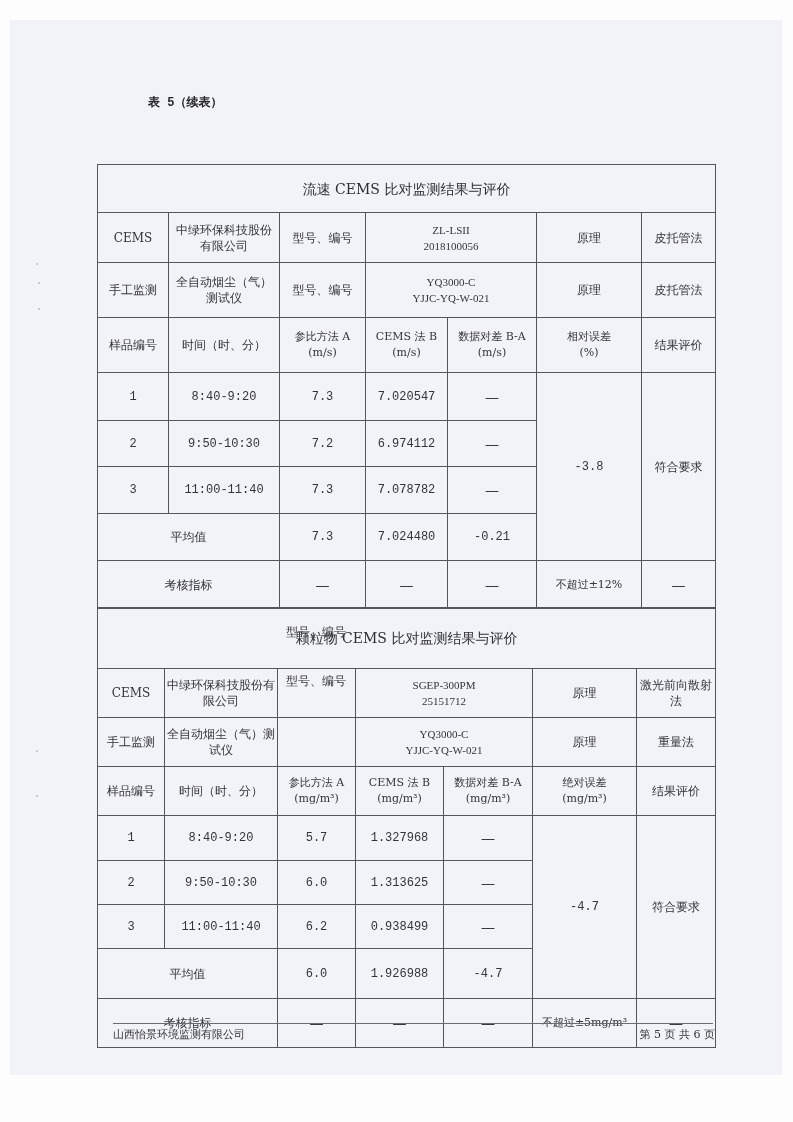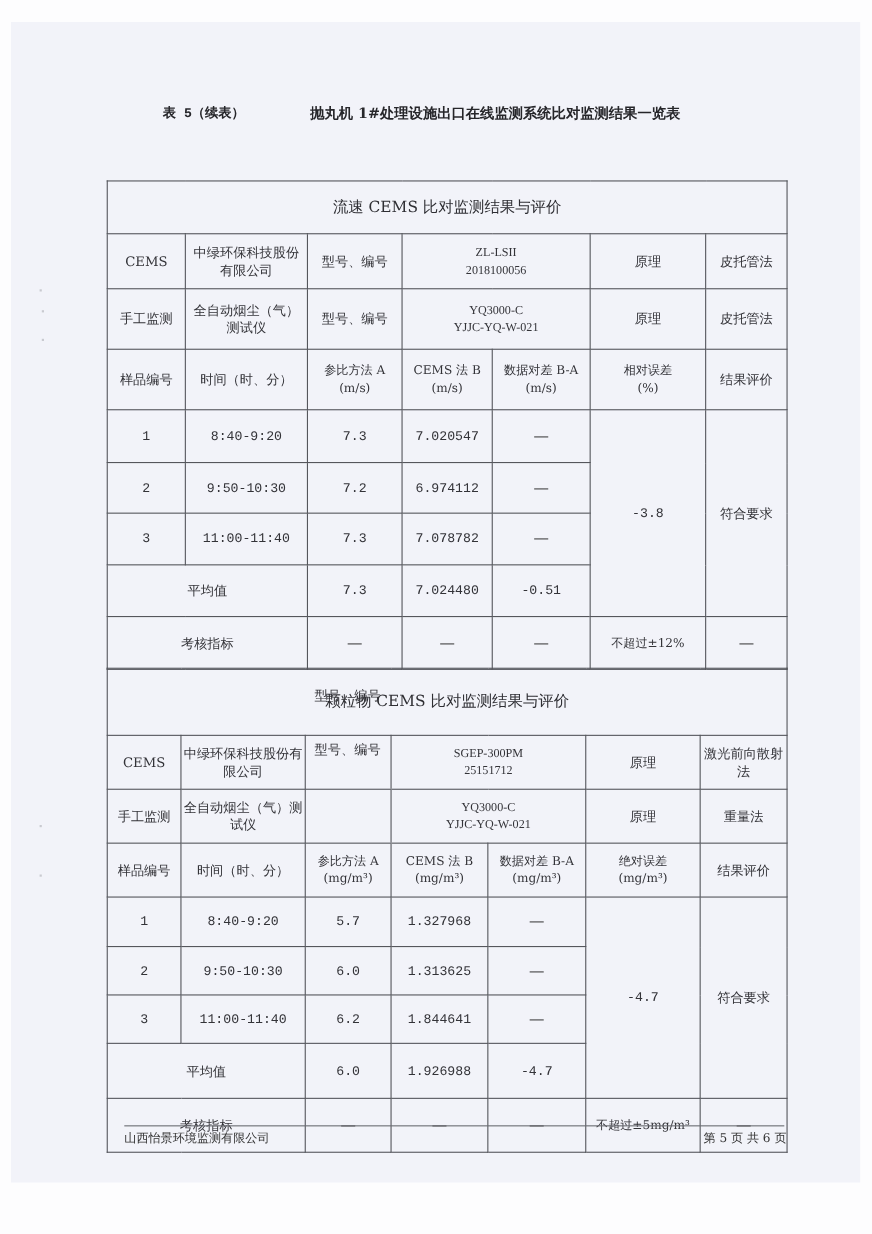--- a/index.html
+++ b/index.html
@@ -44,21 +44,20 @@
 
 <div class="paper"></div>
 <span class="speck" style="left:36px;top:263px"></span>
 <span class="speck" style="left:38px;top:282px"></span>
 <span class="speck" style="left:38px;top:308px"></span>
 <span class="speck" style="left:36px;top:750px"></span>
 <span class="speck" style="left:36px;top:795px"></span>
 
 <div class="caption">
   <span class="num">表 5（续表）</span>
-  <span class="title">抛丸机 1#处理设施出口在线监测系统比对监测结果一览表</span>
 </div>
 
 <table class="tbl" style="top:116px;width:618px;">
   <colgroup>
     <col style="width:71px">
       <col style="width:111px">
       <col style="width:86px">
       <col style="width:82px">
     <col style="width:89px">
       <col style="width:105px">
@@ -119,21 +118,21 @@
     <td class="num">3</td>
     <td class="num">11:00-11:40</td>
     <td class="num">7.3</td>
     <td class="num">7.078782</td>
     <td class="dash">—</td>
   </tr>
   <tr style="height:47px">
     <td colspan="2">平均值</td>
     <td class="num">7.3</td>
     <td class="num">7.024480</td>
-    <td class="num">-0.51</td>
+    <td class="num">-0.21</td>
   </tr>
   <tr style="height:48px">
     <td colspan="2">考核指标</td>
     <td class="dash">—</td>
     <td class="dash">—</td>
     <td class="dash">—</td>
     <td class="small">不超过±12%</td>
     <td class="dash">—</td>
   </tr>
 </tbody>
@@ -197,21 +196,21 @@
     <td class="num">2</td>
     <td class="num">9:50-10:30</td>
     <td class="num">6.0</td>
     <td class="num">1.313625</td>
     <td class="dash">—</td>
   </tr>
   <tr style="height:44px">
     <td class="num">3</td>
     <td class="num">11:00-11:40</td>
     <td class="num">6.2</td>
-    <td class="num">1.844641</td>
+    <td class="num">0.938499</td>
     <td class="dash">—</td>
   </tr>
   <tr style="height:50px">
     <td colspan="2">平均值</td>
     <td class="num">6.0</td>
     <td class="num">1.926988</td>
     <td class="num">-4.7</td>
   </tr>
   <tr style="height:49px">
     <td colspan="2">考核指标</td>

